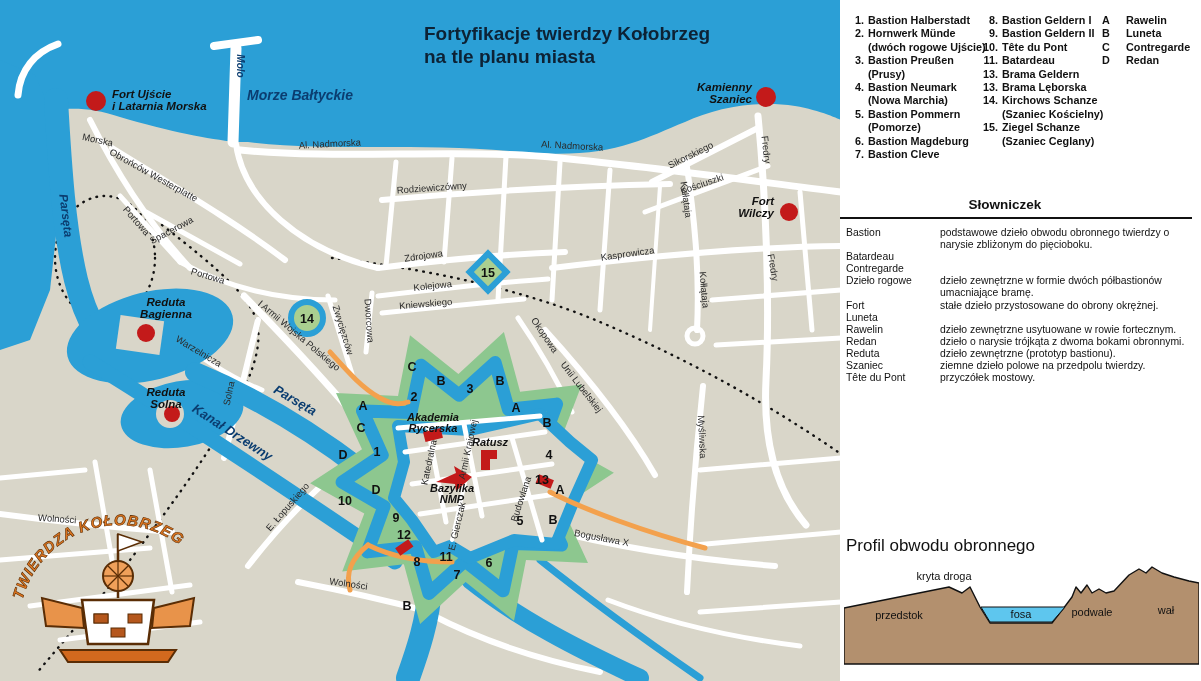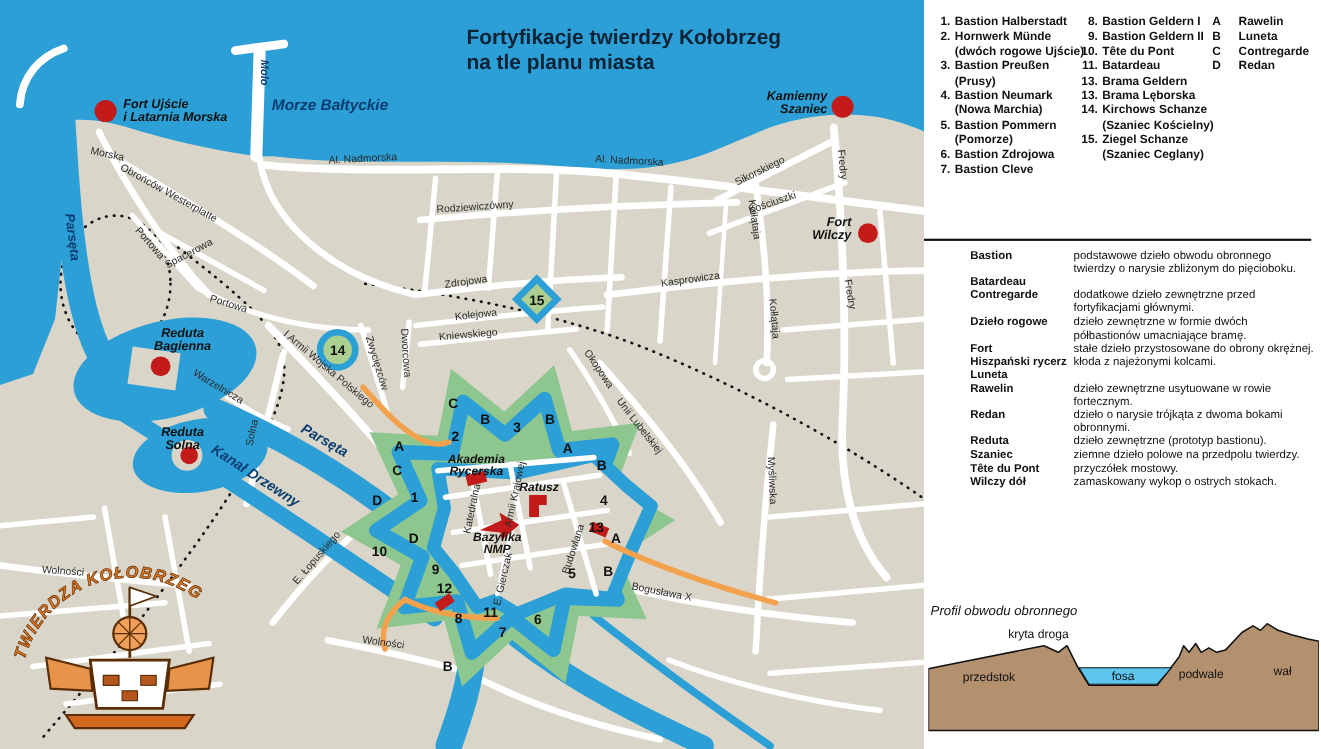--- a/index.html
+++ b/index.html
@@ -13,23 +13,23 @@
   .lcol2{left:140px;width:118px;}
   .lcol3{left:262px;width:96px;}
   .li{display:flex;}
   .li .num{flex:0 0 18px;text-align:right;padding-right:4px;font-weight:700;}
   .lcol3 .li .num{text-align:left;padding-right:10px;flex:0 0 14px;}
   .li .txt div{white-space:nowrap;font-weight:bold;}
   .gloss-head{position:absolute;top:197px;left:40px;width:250px;text-align:center;font-weight:700;font-size:13.5px;}
   .gloss-rule{position:absolute;top:217px;left:0px;width:352px;border-top:2px solid #111;}
   .gloss{position:absolute;top:227px;left:6px;width:350px;font-size:10.4px;line-height:12.1px;}
   .grow{display:flex;}
-  .grow .term{flex:0 0 94px;font-weight:700;margin-left:36px;}
+  .grow .term{flex:0 0 94px;font-weight:400;}
   .grow .def{flex:1;}
-  .profile-title{position:absolute;top:548px;left:6px;font-size:12px;font-style:italic;}
+  .profile-title{position:absolute;top:536px;left:6px;font-size:17px;}
   #profsvg{position:absolute;top:566px;left:4px;}
   .ptext{font-size:11px;fill:#111;}
 </style>
 </head>
 <body>
 
 <div id="stage">
 
   <svg id="mapsvg" width="841" height="681" viewBox="0 0 841 681">
 
@@ -301,21 +301,21 @@
           <div class="li">
             <span class="num">5.</span>
             <span class="txt">
               <div>Bastion Pommern</div>
               <div>(Pomorze)</div>
             </span>
           </div>
           <div class="li">
             <span class="num">6.</span>
             <span class="txt">
-              <div>Bastion Zdrojowa</div>
+              <div>Bastion Magdeburg</div>
             </span>
           </div>
           <div class="li">
             <span class="num">7.</span>
             <span class="txt">
               <div>Bastion Cleve</div>
             </span>
           </div>
         </div>
       <div class="lcol lcol2" id="lcol2">
@@ -390,46 +390,42 @@
             </span>
           </div>
           <div class="li">
             <span class="num">D</span>
             <span class="txt">
               <div>Redan</div>
             </span>
           </div>
         </div>
     </div>
+    <div class="gloss-head">Słowniczek</div>
     <div class="gloss-rule"></div>
     <div class="gloss" id="gloss">
         <div class="grow">
           <div class="term">Bastion</div>
           <div class="def">podstawowe dzieło obwodu obronnego twierdzy o narysie zbliżonym do pięcioboku.</div>
         </div>
         <div class="grow">
           <div class="term">Batardeau</div>
         </div>
         <div class="grow">
           <div class="term">Contregarde</div>
-          <div class="def">dodatkowe dzieło zewnętrzne przed fortyfikacjami głównymi.</div>
         </div>
         <div class="grow">
           <div class="term">Dzieło rogowe</div>
           <div class="def">dzieło zewnętrzne w formie dwóch półbastionów umacniające bramę.</div>
         </div>
         <div class="grow">
           <div class="term">Fort</div>
           <div class="def">stałe dzieło przystosowane do obrony okrężnej.</div>
         </div>
         <div class="grow">
-          <div class="term">Hiszpański rycerz</div>
-          <div class="def">kłoda z najeżonymi kolcami.</div>
-        </div>
-        <div class="grow">
           <div class="term">Luneta</div>
         </div>
         <div class="grow">
           <div class="term">Rawelin</div>
           <div class="def">dzieło zewnętrzne usytuowane w rowie fortecznym.</div>
         </div>
         <div class="grow">
           <div class="term">Redan</div>
           <div class="def">dzieło o narysie trójkąta z dwoma bokami obronnymi.</div>
         </div>
@@ -437,24 +433,20 @@
           <div class="term">Reduta</div>
           <div class="def">dzieło zewnętrzne (prototyp bastionu).</div>
         </div>
         <div class="grow">
           <div class="term">Szaniec</div>
           <div class="def">ziemne dzieło polowe na przedpolu twierdzy.</div>
         </div>
         <div class="grow">
           <div class="term">Tête du Pont</div>
           <div class="def">przyczółek mostowy.</div>
-        </div>
-        <div class="grow">
-          <div class="term">Wilczy dół</div>
-          <div class="def">zamaskowany wykop o ostrych stokach.</div>
         </div>
       </div>
     <div class="profile-title">Profil obwodu obronnego</div>
     <svg id="profsvg" width="355" height="112" viewBox="0 0 355 112">
       <path fill="#b3906e" stroke="#111" stroke-width="1.4" stroke-linejoin="round" d="M0,42 L10,40 L105,21 L118,27 L126,21 L136,41 L146,57 L208,57 L222,39 L228,31 L232,21 L237,27 L243,19 L248,27 L255,23 L262,27 L270,25 L285,9 L295,3 L302,7 L308,1 L318,7 L330,11 L345,15 L355,17 L355,98 L0,98 Z"></path>
       <path fill="#5ec6ee" stroke="#111" stroke-width="1" d="M137,41 L146,56 L208,56 L221,41 Z"></path>
       <text class="ptext" x="100" y="14" text-anchor="middle">kryta droga</text>
       <text class="ptext" x="55" y="53" text-anchor="middle">przedstok</text>
       <text class="ptext" x="177" y="52" text-anchor="middle">fosa</text>
       <text class="ptext" x="248" y="50" text-anchor="middle">podwale</text>

